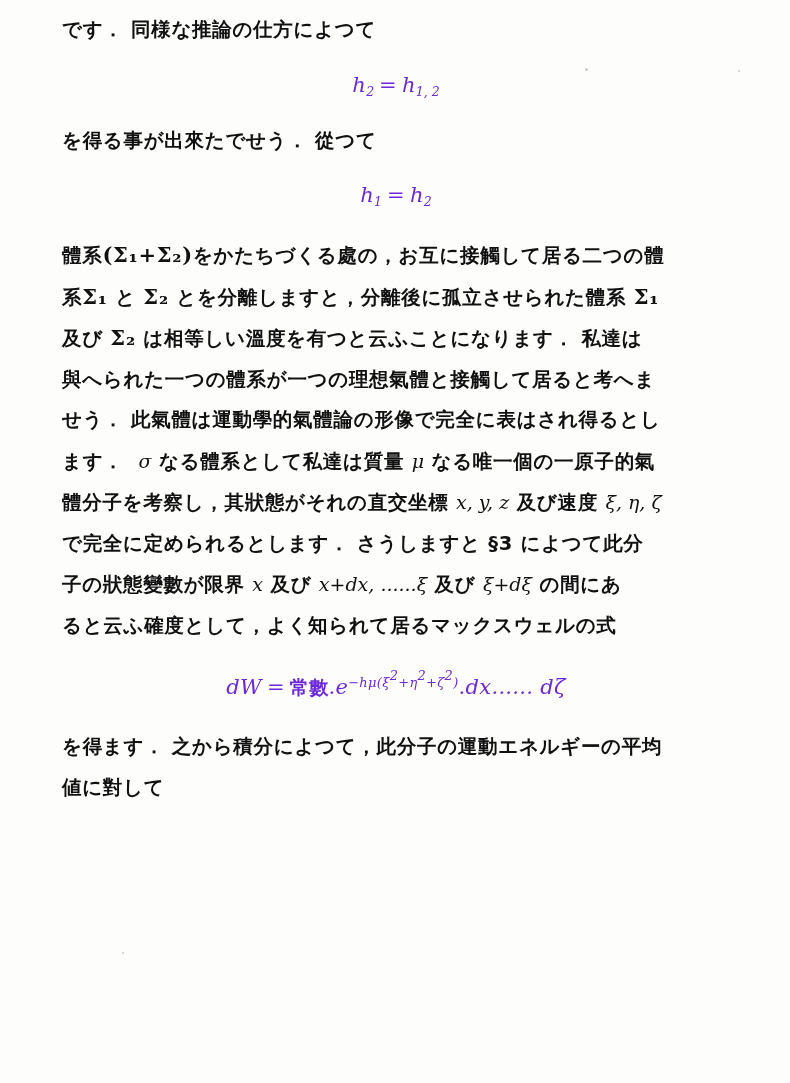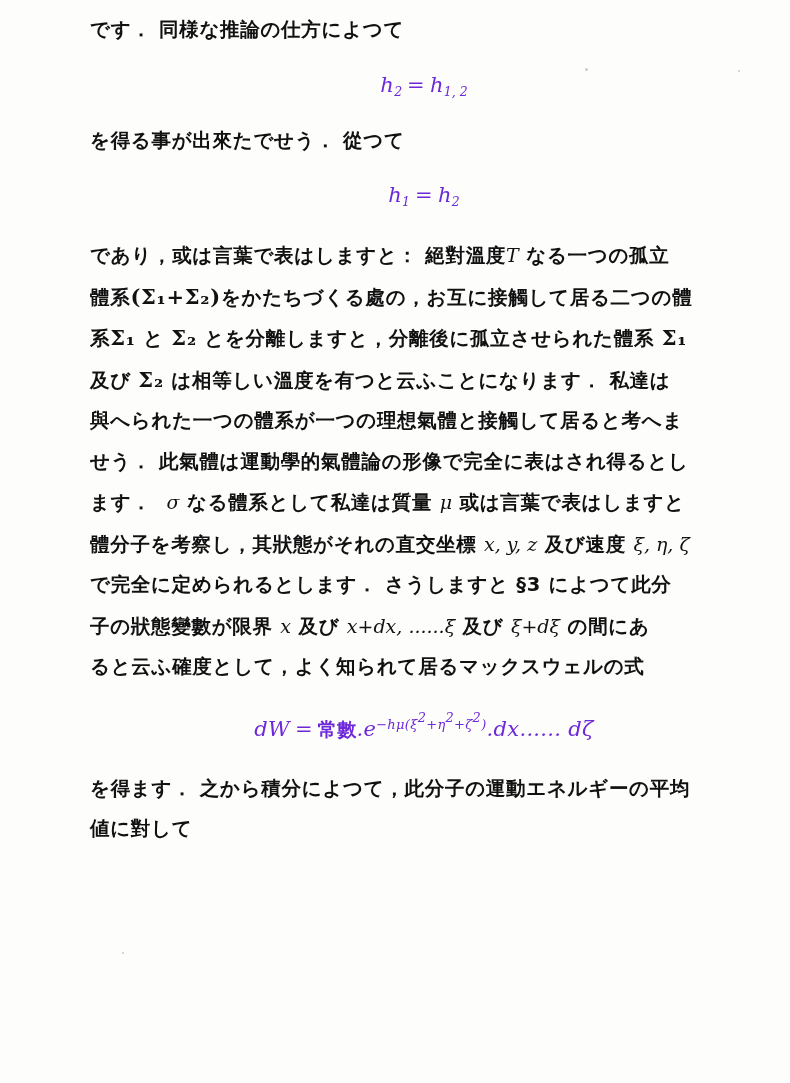--- a/index.html
+++ b/index.html
@@ -20,21 +20,20 @@
     height: 1083px;
     background: #fdfdfc;
     padding: 0;
     box-sizing: border-box;
   }
   .body-col {
     position: absolute;
     left: 62px;
     top: 10px;
     width: 668px;
-    margin-left: 28px;
   }
   
   .jp {
     font-family: "DejaVu Sans", sans-serif;
     font-weight: bold;
     font-size: 19.5px;
     line-height: 40.5px;
     letter-spacing: 0.7px;
     color: #111111;
     text-align: left;
@@ -124,27 +123,26 @@
 
     <div class="spacer-m"></div>
 
     <div class="eq">
       <span class="eq-mid"><span>h</span><span class="sub">1</span><span class="rel">=</span><span>h</span><span class="sub">2</span></span>
     </div>
 
     <div class="spacer-l"></div>
 
     <div class="jp">
-      <div><span>であり，或は言葉で表はしますと： 絕對溫度</span><span class="inl">T</span>&nbsp;<span>なる一つの孤立</span></div>
       <div><span>體系</span><span class="inl-up">(Σ₁+Σ₂)</span><span>をかたちづくる處の，お互に接觸して居る二つの體</span></div>
       <div><span>系</span><span class="inl-up">Σ₁</span>&nbsp;<span>と</span>&nbsp;<span class="inl-up">Σ₂</span>&nbsp;<span>とを分離しますと，分離後に孤立させられた體系</span>&nbsp;<span class="inl-up">Σ₁</span></div>
       <div><span>及び</span>&nbsp;<span class="inl-up">Σ₂</span>&nbsp;<span>は相等しい溫度を有つと云ふことになります． 私達は</span></div>
       <div>與へられた一つの體系が一つの理想氣體と接觸して居ると考へま</div>
       <div>せう． 此氣體は運動學的氣體論の形像で完全に表はされ得るとし</div>
-      <div><span>ます．</span>&nbsp;&nbsp;<span class="inl">σ</span>&nbsp;<span>なる體系として私達は質量</span>&nbsp;<span class="inl">μ</span>&nbsp;<span>或は言葉で表はしますと</span></div>
+      <div><span>ます．</span>&nbsp;&nbsp;<span class="inl">σ</span>&nbsp;<span>なる體系として私達は質量</span>&nbsp;<span class="inl">μ</span>&nbsp;<span>なる唯一個の一原子的氣</span></div>
       <div><span>體分子を考察し，其狀態がそれの直交坐標</span>&nbsp;<span class="inl">x, y, z</span>&nbsp;<span>及び速度</span>&nbsp;<span class="inl">ξ, η, ζ</span></div>
       <div>で完全に定められるとします． さうしますと §3 によつて此分</div>
       <div><span>子の狀態變數が限界</span>&nbsp;<span class="inl">x</span>&nbsp;<span>及び</span>&nbsp;<span class="inl">x+dx, ......ξ</span>&nbsp;<span>及び</span>&nbsp;<span class="inl">ξ+dξ</span>&nbsp;<span>の間にあ</span></div>
       <div>ると云ふ確度として，よく知られて居るマックスウェルの式</div>
     </div>
 
     <div class="spacer-m"></div>
 
     <div class="eq">
       <span class="eq-mid"><span>dW</span><span class="rel">=</span><span class="jpnum">常數</span><span>.e</span><span class="sup"><span>−hμ(ξ</span><span class="sup">2</span><span>+η</span><span class="sup">2</span><span>+ζ</span><span class="sup">2</span><span>)</span></span><span>.dx...... dζ</span></span>

